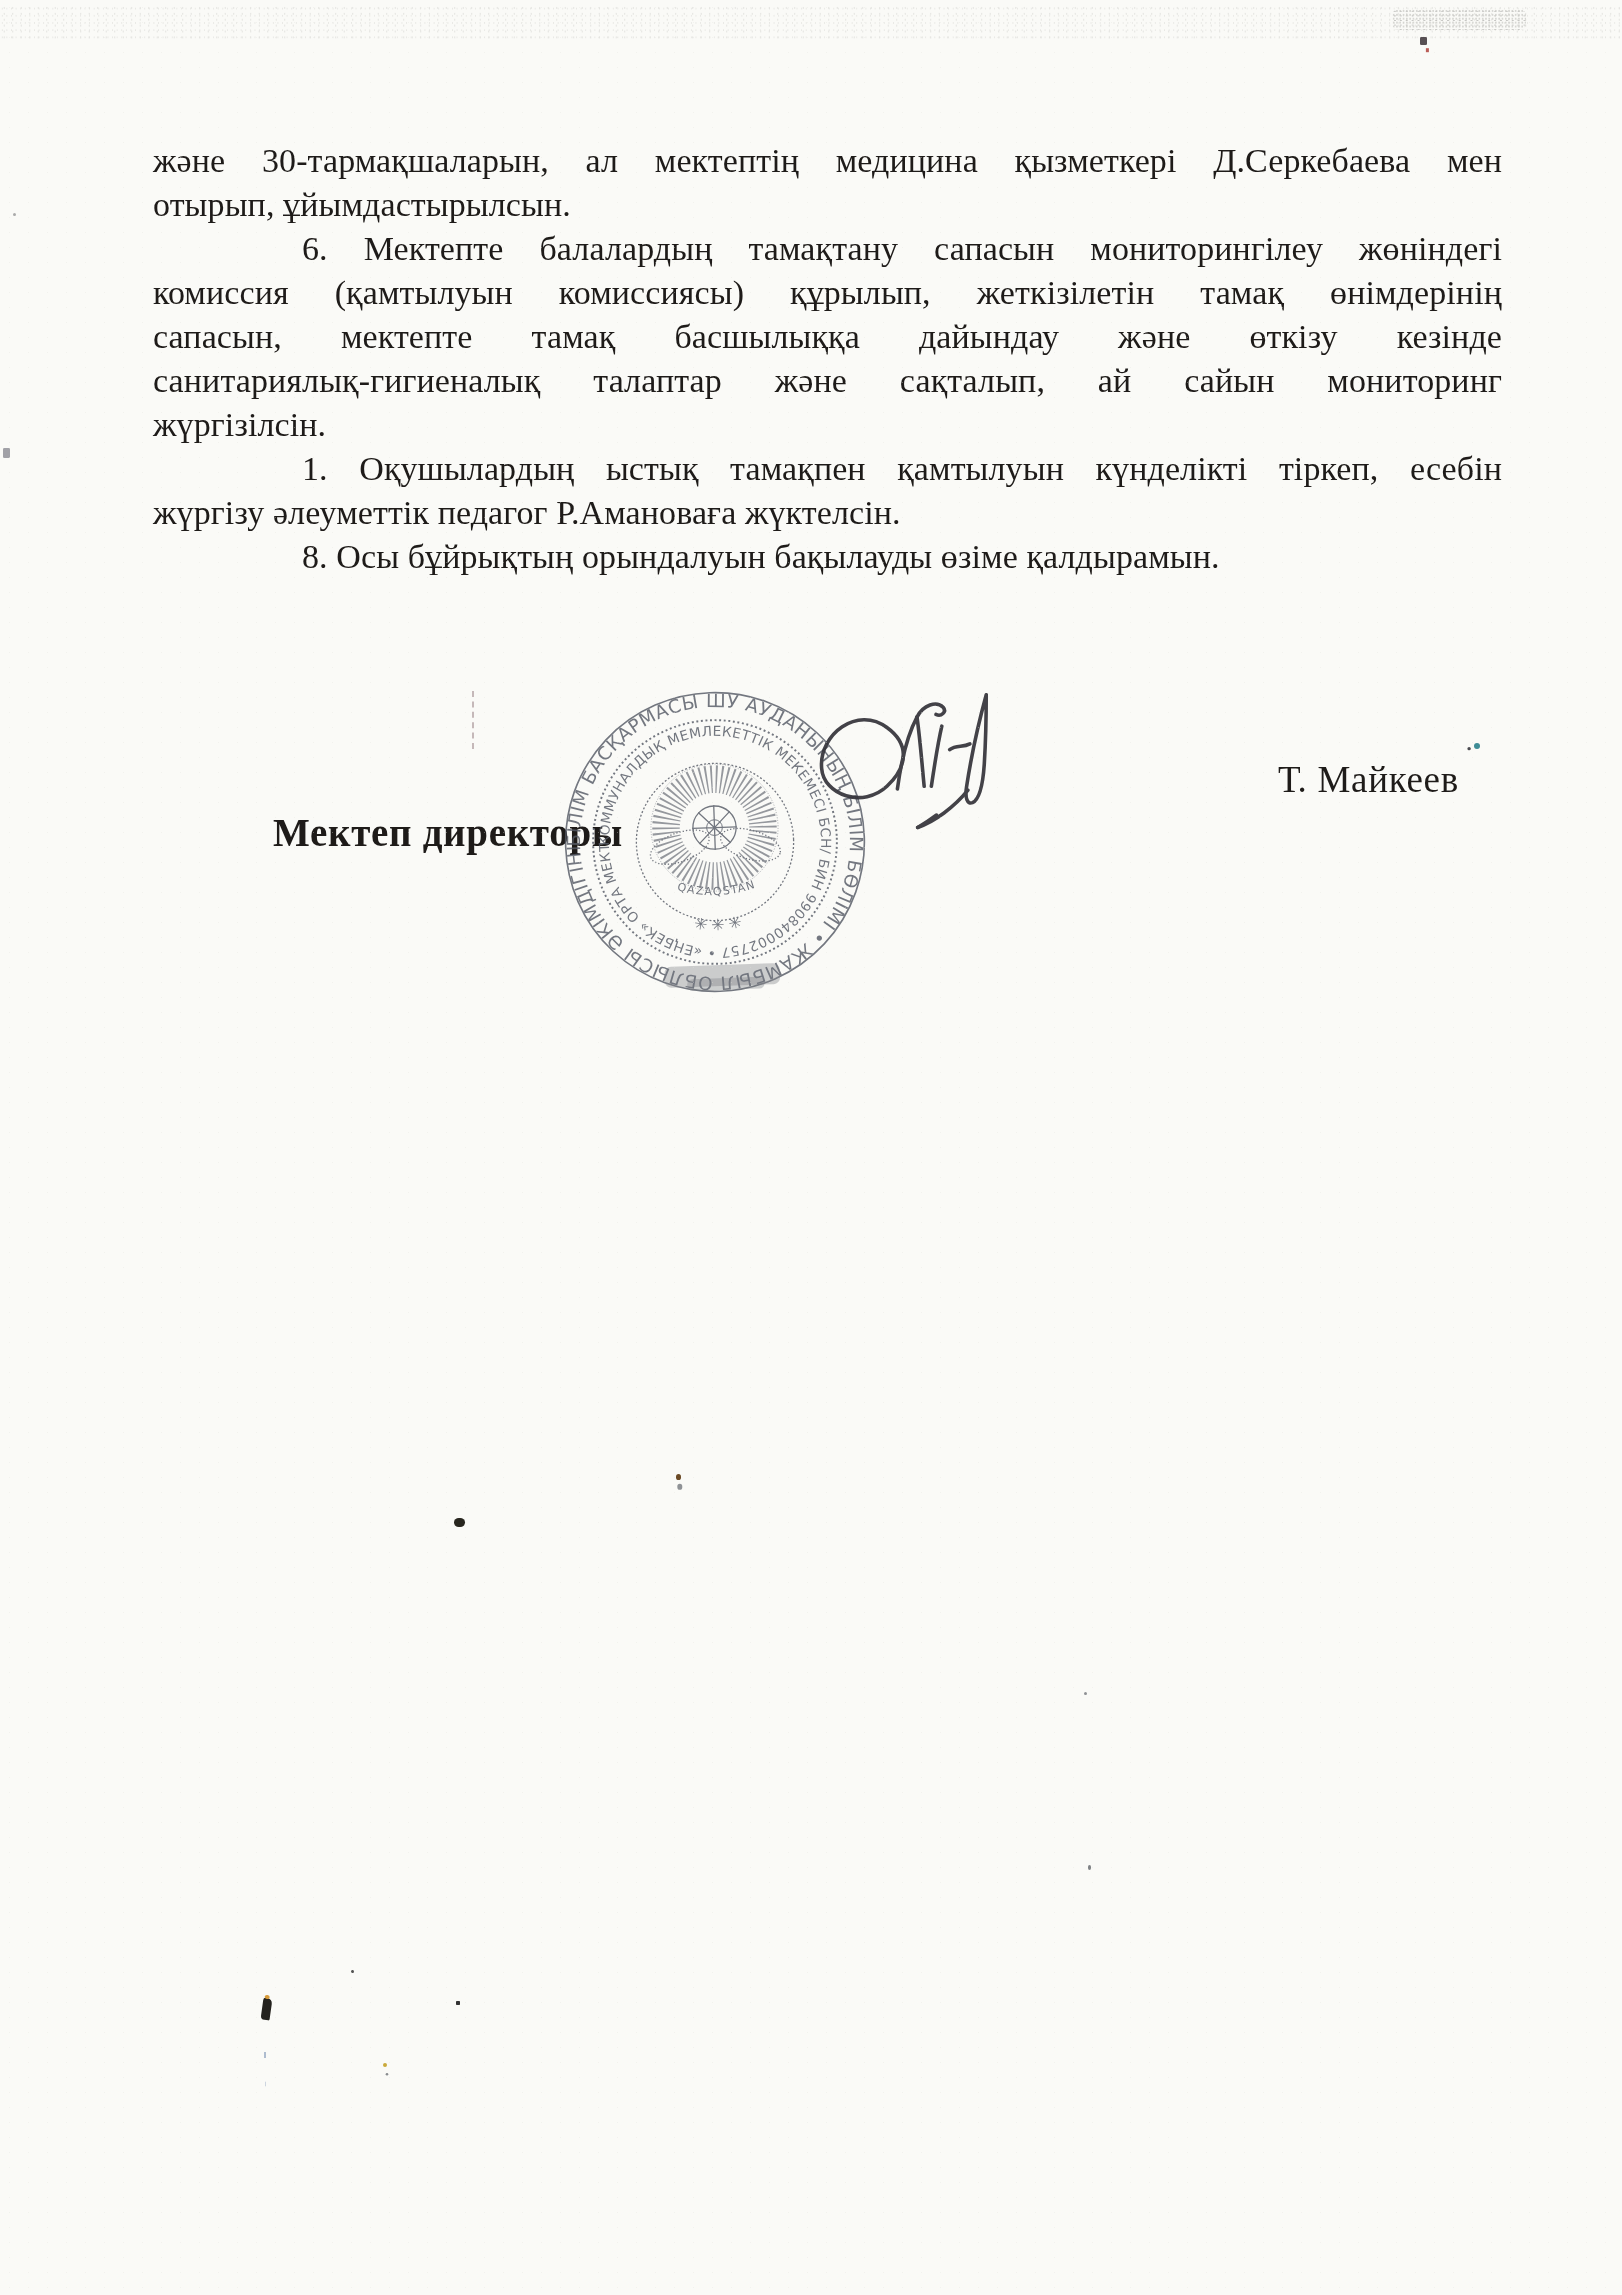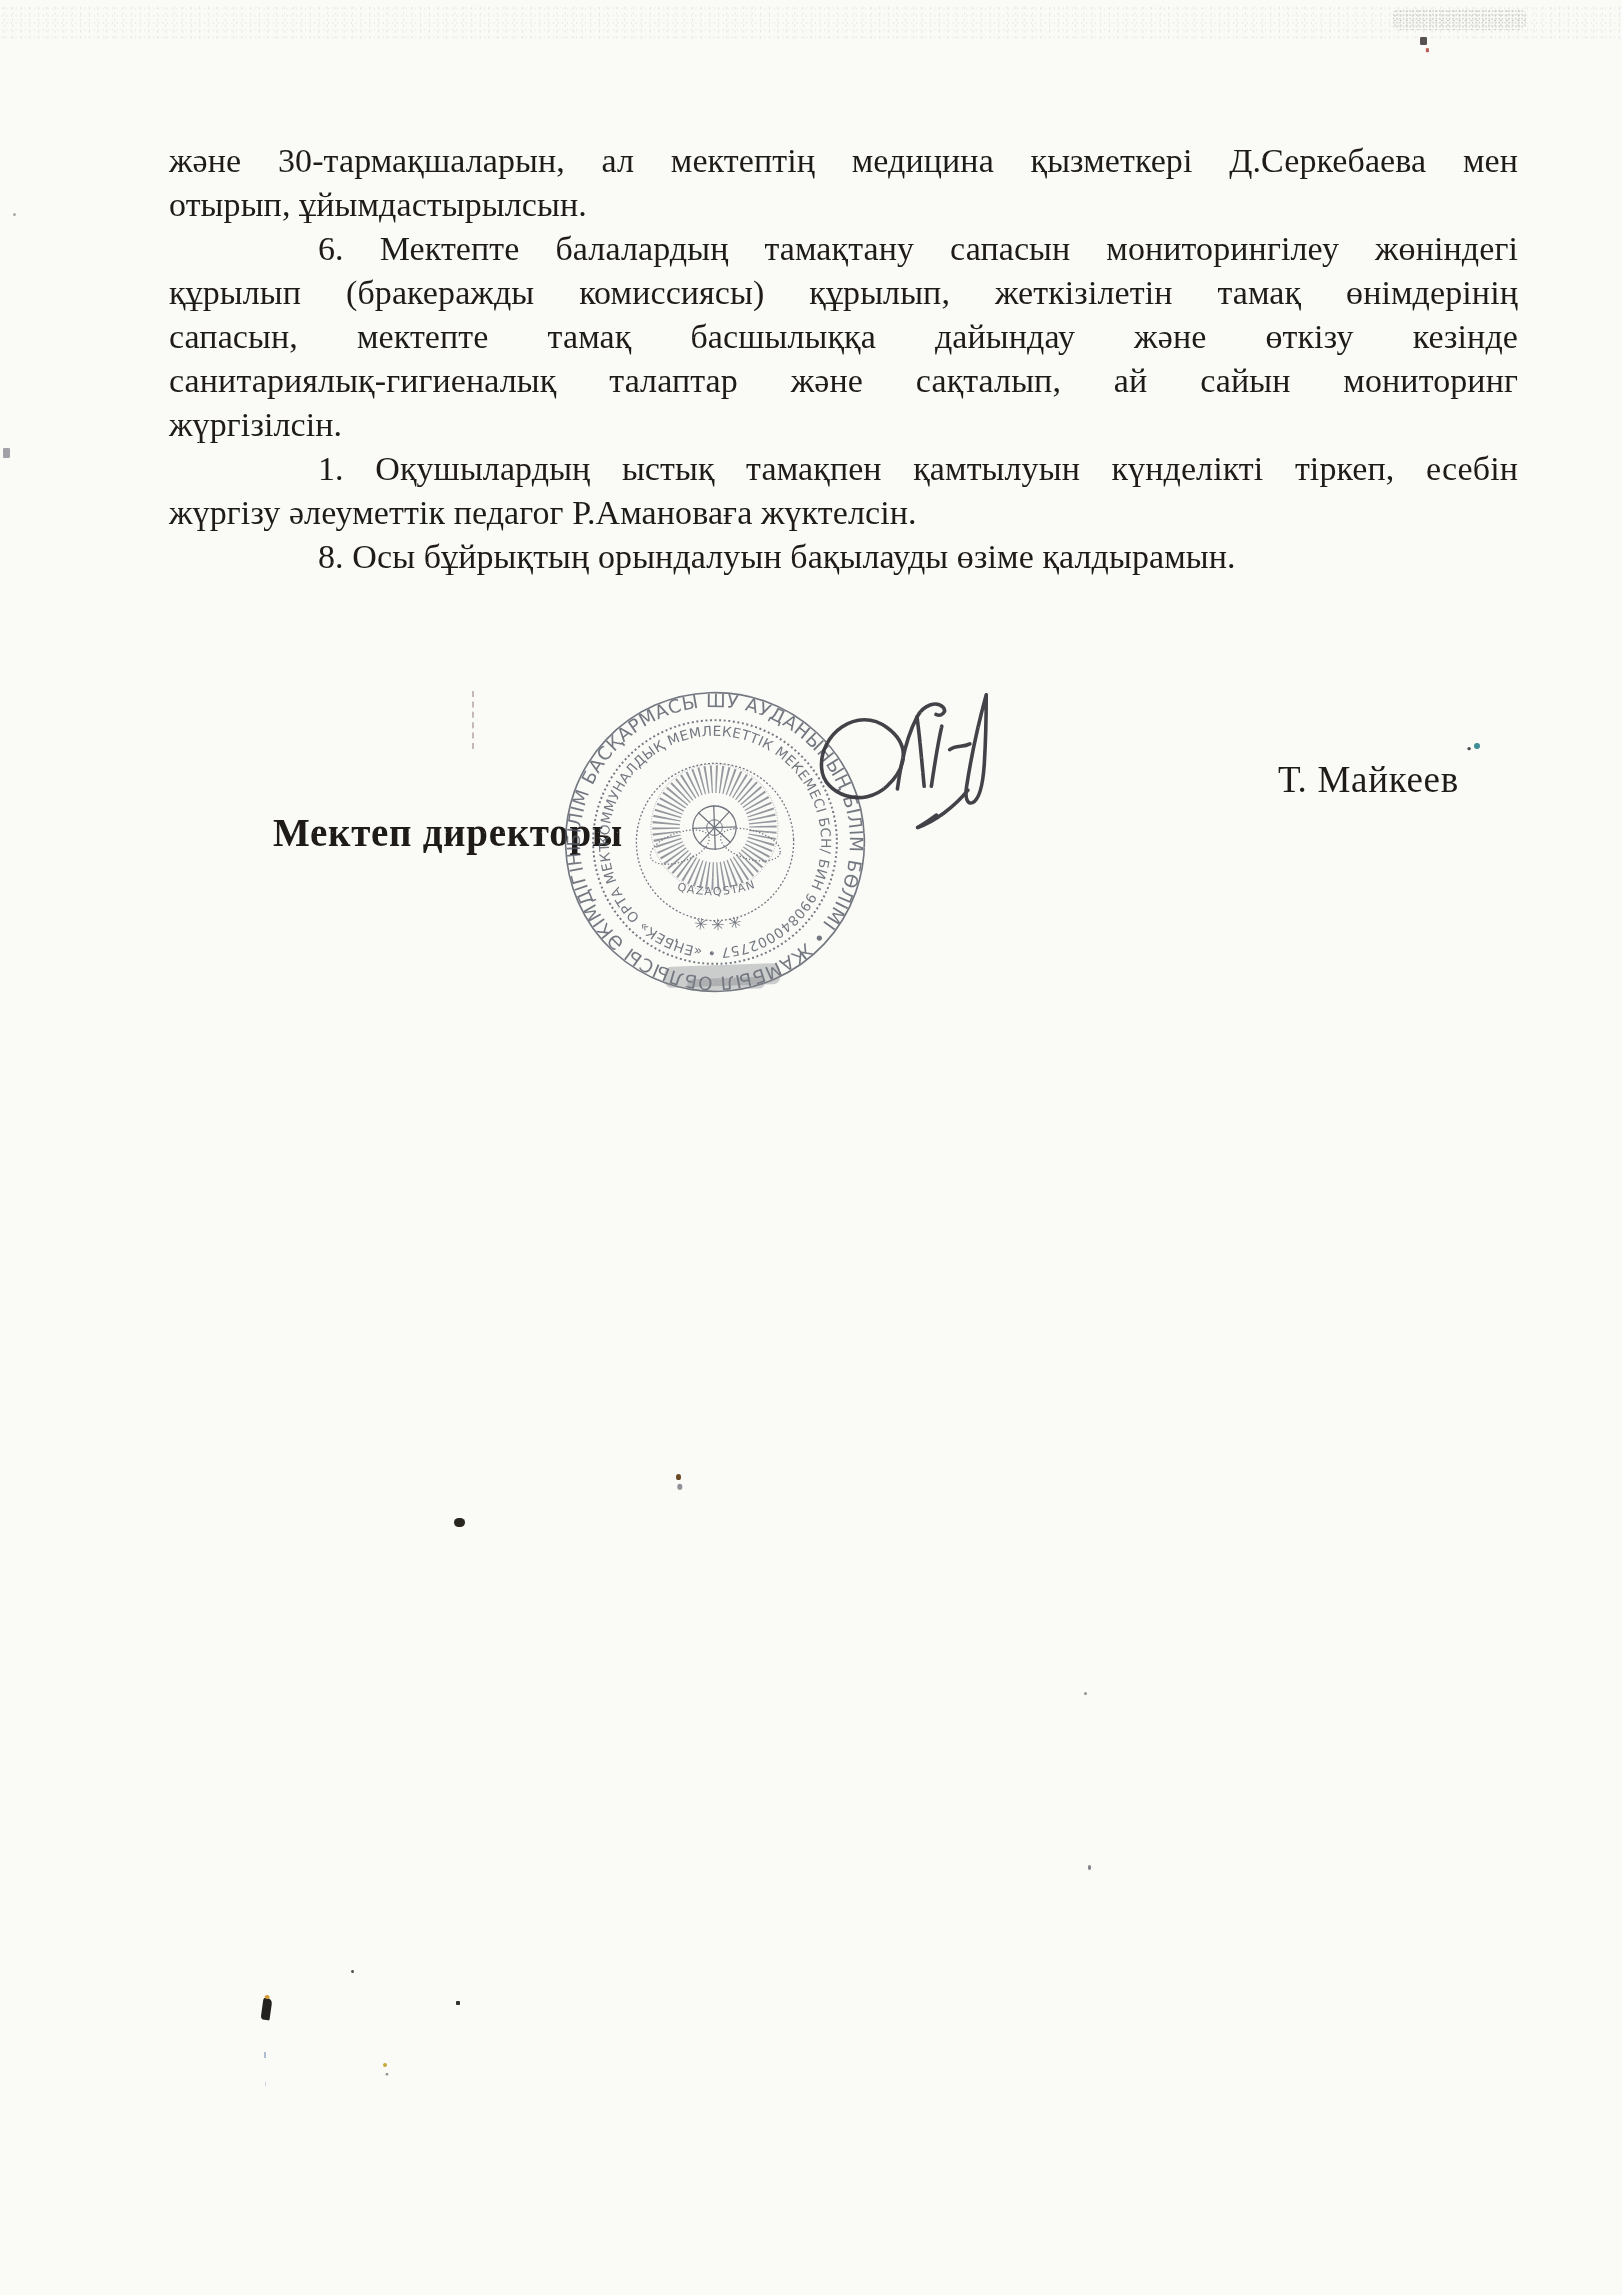--- a/index.html
+++ b/index.html
@@ -27,21 +27,21 @@
                      radial-gradient(#dcdcd8 0.7px, transparent 0.8px);
     background-size:8.5px 5.9px,4.6px 7.2px;
   }
   .smudge-top-right{
     position:absolute;left:1392px;top:9.2px;width:134px;height:21px;opacity:.8;
     background-image:radial-gradient(#b9b9b6 0.9px, transparent 1.1px),
                      radial-gradient(#cfcfcb 0.7px, transparent 0.9px);
     background-size:5.9px 4.6px,3.3px 3.9px;border-radius:6.5px;
   }
   .body-text{
-    position:absolute;left:169px;top:139px;width:1349px;
+    position:absolute;left:153px;top:139px;width:1349px;
     font-size:34px;line-height:44px;letter-spacing:0.1px;
   }
   .body-text .line{
     text-align:justify;text-align-last:justify;white-space:normal;
   }
   .body-text .line.last{text-align-last:left;}
   .body-text .line.indent{text-indent:149px;}
   .sig-row-label{
     position:absolute;left:273px;top:764px;
     font-size:39px;font-weight:bold;letter-spacing:0.7px;margin-top:46px;
@@ -81,21 +81,21 @@
 </head>
 <body>
 
 <div class="noise-band-top"></div>
 <div class="smudge-top-right"></div>
 
 <div class="body-text">
     <div class="line">және 30-тармақшаларын, ал мектептің медицина қызметкері Д.Серкебаева мен</div>
     <div class="line last">отырып, ұйымдастырылсын.</div>
     <div class="line indent">6. Мектепте балалардың тамақтану сапасын мониторингілеу жөніндегі</div>
-    <div class="line">құрылып (бракеражды комиссиясы) құрылып, жеткізілетін тамақ өнімдерінің</div>
+    <div class="line">комиссия (қамтылуын комиссиясы) құрылып, жеткізілетін тамақ өнімдерінің</div>
     <div class="line">сапасын, мектепте тамақ басшылыққа дайындау және өткізу кезінде</div>
     <div class="line">санитариялық-гигиеналық талаптар және сақталып, ай сайын мониторинг</div>
     <div class="line last">жүргізілсін.</div>
     <div class="line indent">1. Оқушылардың ыстық тамақпен қамтылуын күнделікті тіркеп, есебін</div>
     <div class="line last">жүргізу әлеуметтік педагог Р.Амановаға жүктелсін.</div>
     <div class="line last indent">8. Осы бұйрықтың орындалуын бақылауды өзіме қалдырамын.</div>
   </div>
 
 <div class="sig-row-label">Мектеп директоры</div>
 

